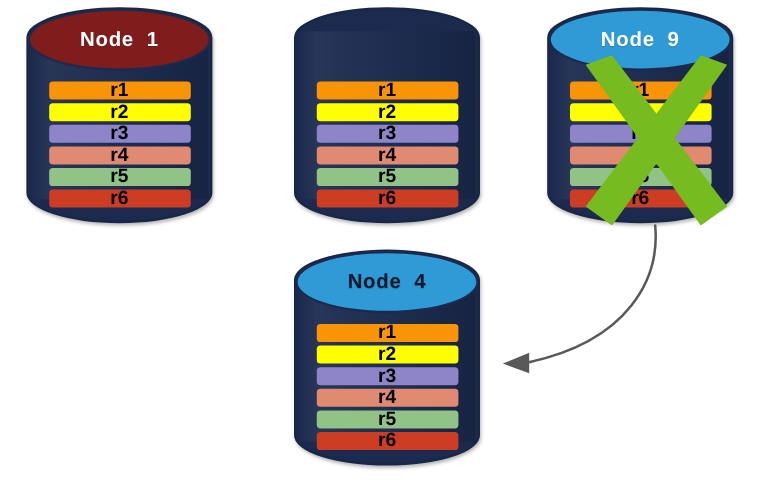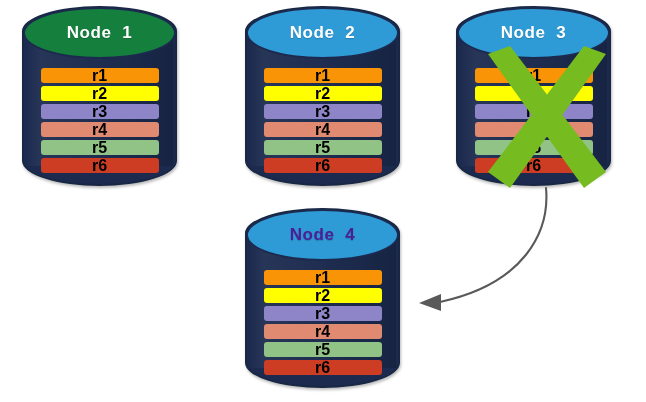--- a/index.html
+++ b/index.html
@@ -126,21 +126,21 @@
 </style>
 </head>
 <body>
 
 <div id="canvas" style="background: rgb(255, 255, 255);">
 
   <div class="node" id="node1">
     <div class="body" style="background: rgb(27, 42, 78); border-color: rgb(23, 39, 68);">
       <div class="shade"></div>
     </div>
-    <div class="top" style="background: #15803d; border-color: rgb(27, 42, 78);">
+    <div class="top" style="background: #7f1d1d; border-color: rgb(27, 42, 78);">
       <span class="top-label" style="color: rgb(255, 255, 255);">Node  1</span>
     </div>
     <div class="rows">
       <div class="row-bar" style="background: rgb(248, 148, 6);">
         <span class="row-label" style="color: rgb(0, 0, 0);">r1</span>
       </div>
       <div class="row-bar" style="background: rgb(255, 255, 0);">
         <span class="row-label" style="color: rgb(0, 0, 0);">r2</span>
       </div>
       <div class="row-bar" style="background: rgb(142, 133, 200);">
@@ -155,51 +155,48 @@
       <div class="row-bar" style="background: rgb(204, 61, 36);">
         <span class="row-label" style="color: rgb(0, 0, 0);">r6</span>
       </div>
     </div>
   </div>
 
   <div class="node" id="node2">
     <div class="body" style="background: rgb(27, 42, 78); border-color: rgb(23, 39, 68);">
       <div class="shade"></div>
     </div>
+    <div class="rows">
+      <div class="row-bar" style="background: rgb(248, 148, 6);">
+        <span class="row-label" style="color: rgb(0, 0, 0);">r1</span>
+      </div>
+      <div class="row-bar" style="background: rgb(255, 255, 0);">
+        <span class="row-label" style="color: rgb(0, 0, 0);">r2</span>
+      </div>
+      <div class="row-bar" style="background: rgb(142, 133, 200);">
+        <span class="row-label" style="color: rgb(0, 0, 0);">r3</span>
+      </div>
+      <div class="row-bar" style="background: rgb(224, 138, 114);">
+        <span class="row-label" style="color: rgb(0, 0, 0);">r4</span>
+      </div>
+      <div class="row-bar" style="background: rgb(145, 194, 134);">
+        <span class="row-label" style="color: rgb(0, 0, 0);">r5</span>
+      </div>
+      <div class="row-bar" style="background: rgb(204, 61, 36);">
+        <span class="row-label" style="color: rgb(0, 0, 0);">r6</span>
+      </div>
+    </div>
+  </div>
+
+  <div class="node" id="node3">
+    <div class="body" style="background: rgb(27, 42, 78); border-color: rgb(23, 39, 68);">
+      <div class="shade"></div>
+    </div>
     <div class="top" style="background: rgb(46, 155, 214); border-color: rgb(27, 42, 78);">
-      <span class="top-label" style="color: rgb(255, 255, 255);">Node  2</span>
-    </div>
-    <div class="rows">
-      <div class="row-bar" style="background: rgb(248, 148, 6);">
-        <span class="row-label" style="color: rgb(0, 0, 0);">r1</span>
-      </div>
-      <div class="row-bar" style="background: rgb(255, 255, 0);">
-        <span class="row-label" style="color: rgb(0, 0, 0);">r2</span>
-      </div>
-      <div class="row-bar" style="background: rgb(142, 133, 200);">
-        <span class="row-label" style="color: rgb(0, 0, 0);">r3</span>
-      </div>
-      <div class="row-bar" style="background: rgb(224, 138, 114);">
-        <span class="row-label" style="color: rgb(0, 0, 0);">r4</span>
-      </div>
-      <div class="row-bar" style="background: rgb(145, 194, 134);">
-        <span class="row-label" style="color: rgb(0, 0, 0);">r5</span>
-      </div>
-      <div class="row-bar" style="background: rgb(204, 61, 36);">
-        <span class="row-label" style="color: rgb(0, 0, 0);">r6</span>
-      </div>
-    </div>
-  </div>
-
-  <div class="node" id="node3">
-    <div class="body" style="background: rgb(27, 42, 78); border-color: rgb(23, 39, 68);">
-      <div class="shade"></div>
-    </div>
-    <div class="top" style="background: rgb(46, 155, 214); border-color: rgb(27, 42, 78);">
-      <span class="top-label" style="color: rgb(255, 255, 255);">Node  3</span>
+      <span class="top-label" style="color: rgb(255, 255, 255);">Node  9</span>
     </div>
     <div class="rows">
       <div class="row-bar" style="background: rgb(248, 148, 6);">
         <span class="row-label" style="color: rgb(0, 0, 0);">r1</span>
       </div>
       <div class="row-bar" style="background: rgb(255, 255, 0);">
         <span class="row-label" style="color: rgb(0, 0, 0);">r2</span>
       </div>
       <div class="row-bar" style="background: rgb(142, 133, 200);">
         <span class="row-label" style="color: rgb(0, 0, 0);">r3</span>
@@ -221,21 +218,21 @@
       <polygon points="0,8 22,0 118,126 96,142"></polygon>
       <polygon points="118,8 96,0 0,126 22,142"></polygon>
     </g>
   </svg>
 
   <div class="node" id="node4">
     <div class="body" style="background: rgb(27, 42, 78); border-color: rgb(23, 39, 68);">
       <div class="shade"></div>
     </div>
     <div class="top" style="background: rgb(46, 155, 214); border-color: rgb(27, 42, 78);">
-      <span class="top-label" style="color: #4c1d95;">Node  4</span>
+      <span class="top-label" style="color: #0f172a;">Node  4</span>
     </div>
     <div class="rows">
       <div class="row-bar" style="background: rgb(248, 148, 6);">
         <span class="row-label" style="color: rgb(0, 0, 0);">r1</span>
       </div>
       <div class="row-bar" style="background: rgb(255, 255, 0);">
         <span class="row-label" style="color: rgb(0, 0, 0);">r2</span>
       </div>
       <div class="row-bar" style="background: rgb(142, 133, 200);">
         <span class="row-label" style="color: rgb(0, 0, 0);">r3</span>

